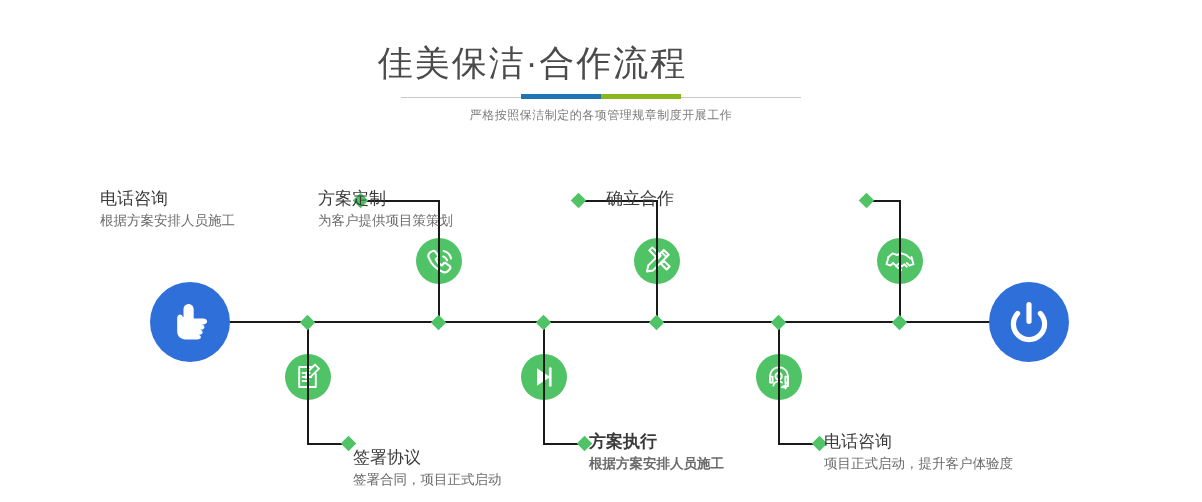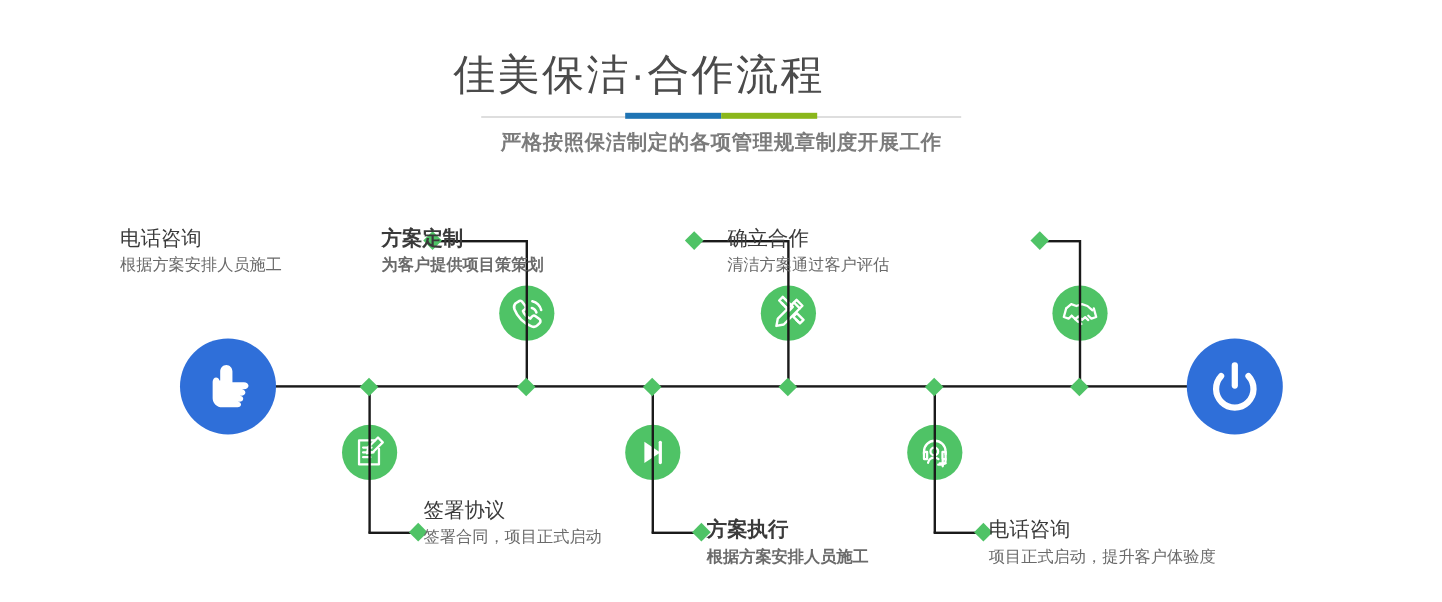--- a/index.html
+++ b/index.html
@@ -15,21 +15,21 @@
   .hdr-title{
     font-size:35px;color:#4b4b4b;letter-spacing:2px;font-weight:400;
     line-height:1;margin-top:45px;
   }
   .divider{position:absolute;left:401px;top:94px;width:400px;height:6px;}
   .divider .hair{position:absolute;left:0;top:2.5px;width:400px;height:1px;background:#c9c9c9;}
   .divider .seg-blue{position:absolute;left:120px;top:0;width:80px;height:5px;background:#1f74b4;}
   .divider .seg-green{position:absolute;left:200px;top:0;width:80px;height:5px;background:#8ab71b;}
   .hdr-sub{
     position:absolute;left:0;top:107px;width:1202px;text-align:center;
-    font-size:17px;color:#7b7b7b;letter-spacing:.5px;font-weight:bold;
+    font-size:12px;color:#7b7b7b;letter-spacing:.5px;
   }
 
   
   .axis{position:absolute;left:190px;top:321px;width:840px;height:2px;background:#1a1a1a;}
 
   .endcap{position:absolute;width:80px;height:80px;border-radius:50%;background:#2f6fd9;}
   .endcap.left{left:150px;top:282px;}
   .endcap.right{left:989px;top:282px;}
   .endcap svg{position:absolute;left:0;top:0;width:80px;height:80px;}
 
@@ -112,21 +112,21 @@
         <path d="M17.3 14.4l1.9 1.9M20.0 17.1l1.9 1.9"></path>
         <path d="M27.0 25.9l3.0-3.0 5.6 5.6-3.0 3.0z"></path>
         <path d="M29.6 28.5l1.9 1.9"></path>
       </g>
     </svg>
   </div>
   <div class="vline" style="left:656px;top:200px;height:122px;"></div>
   <div class="hline" style="left:578px;top:200px;width:79px;"></div>
   <div class="diamond" style="left:573px;top:195px;"></div>
   <div class="diamond" style="left:651px;top:317px;"></div>
-  <div class="lbl ra" style="left:318px;top:189px;width:253px;font-weight:bold;">
+  <div class="lbl ra" style="left:318px;top:189px;width:253px;">
     <div class="t">方案定制</div>
     <div class="s">为客户提供项目策策划</div>
   </div>
 
   <div class="node" style="left:877px;top:238px;">
     <svg viewBox="0 0 46 46">
       <g fill="none" stroke="#ffffff" stroke-width="1.9" stroke-linecap="round" stroke-linejoin="round">
         <path d="M11.5 19.0l4.2-3.6 4.3 1.6 4.6-1.6 4.6 1.6 4.2 3.6"></path>
         <path d="M11.5 19.0l-2.0 7.2 4.0 1.3 2.6-2.4"></path>
         <path d="M34.5 19.0l2.0 7.2-4.0 1.3-2.6-2.4"></path>
@@ -134,37 +134,36 @@
         <path d="M19.0 28.0l2.3 2.1M22.0 30.0l2.2 2.0"></path>
       </g>
     </svg>
   </div>
   <div class="vline" style="left:899px;top:200px;height:122px;"></div>
   <div class="hline" style="left:866px;top:200px;width:34px;"></div>
   <div class="diamond" style="left:861px;top:195px;"></div>
   <div class="diamond" style="left:894px;top:317px;"></div>
   <div class="lbl ra" style="left:606px;top:189px;width:253px;">
     <div class="t">确立合作</div>
-    <div class="s">清洁方案通过客户评估</div>
   </div>
 
   <div class="node" style="left:285px;top:354px;">
     <svg viewBox="0 0 46 46">
       <g fill="none" stroke="#ffffff" stroke-width="1.9" stroke-linecap="round" stroke-linejoin="round">
         <path d="M27.5 13.0H14.2v20.0h16.6V20.0"></path>
         <path d="M17.6 19.0h7.0M17.6 23.0h8.6M17.6 27.0h6.0"></path>
         <path d="M30.0 10.6l4.0 4.0-8.1 8.1-5.0 1.0 1.0-5.0z"></path>
       </g>
     </svg>
   </div>
   <div class="vline" style="left:307px;top:322px;height:122px;"></div>
   <div class="hline" style="left:307px;top:443px;width:39px;"></div>
   <div class="diamond" style="left:343px;top:438px;"></div>
   <div class="diamond" style="left:302px;top:317px;"></div>
-  <div class="lbl la" style="left:353px;top:416px;width:260px;">
+  <div class="lbl la" style="left:353px;top:448px;width:260px;">
     <div class="t">签署协议</div>
     <div class="s">签署合同，项目正式启动</div>
   </div>
 
   <div class="node" style="left:521px;top:354px;">
     <svg viewBox="0 0 46 46">
       <g fill="#ffffff">
         <path d="M16.0 14.2v17.6l13.2-8.8z"></path>
         <rect x="27.9" y="13.2" width="2.7" height="19.6" rx="1.3"></rect>
       </g>

